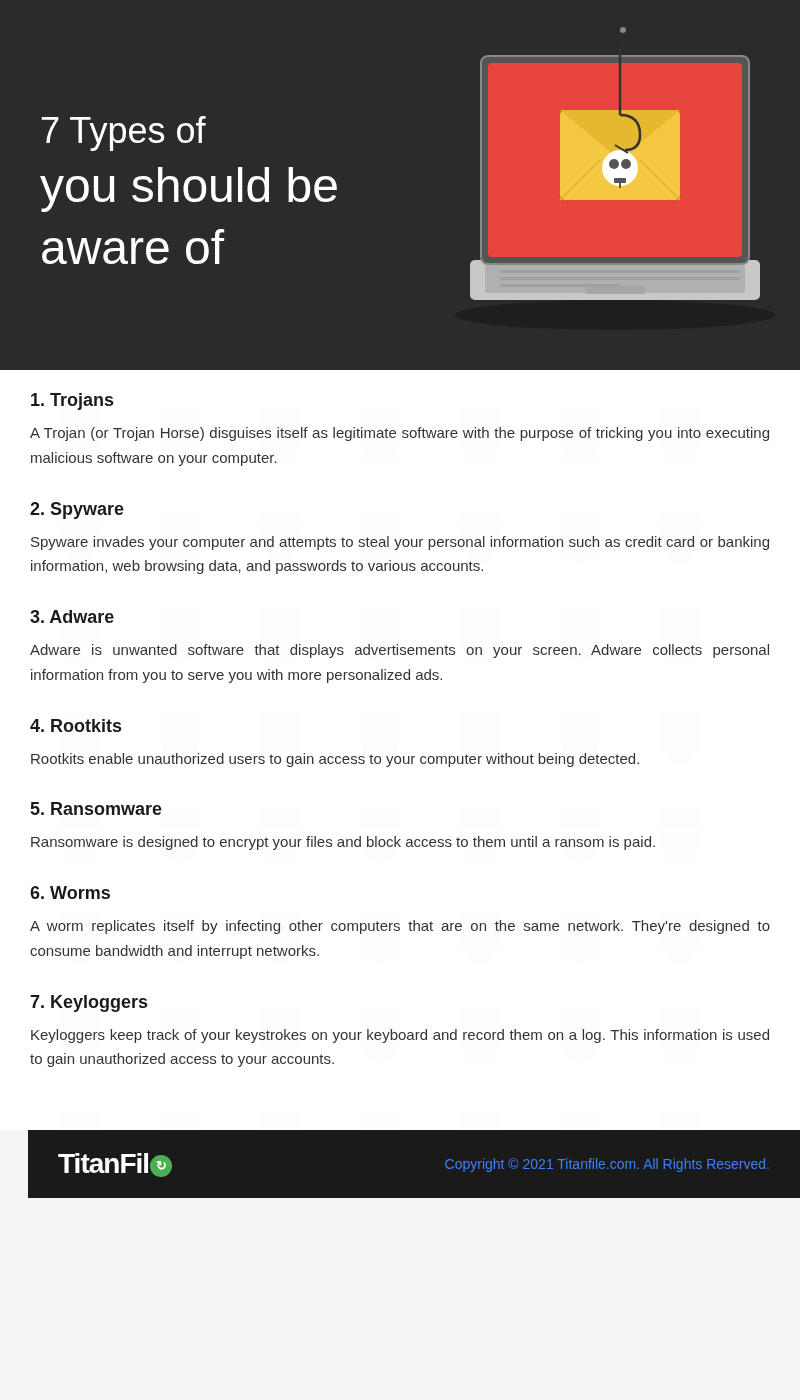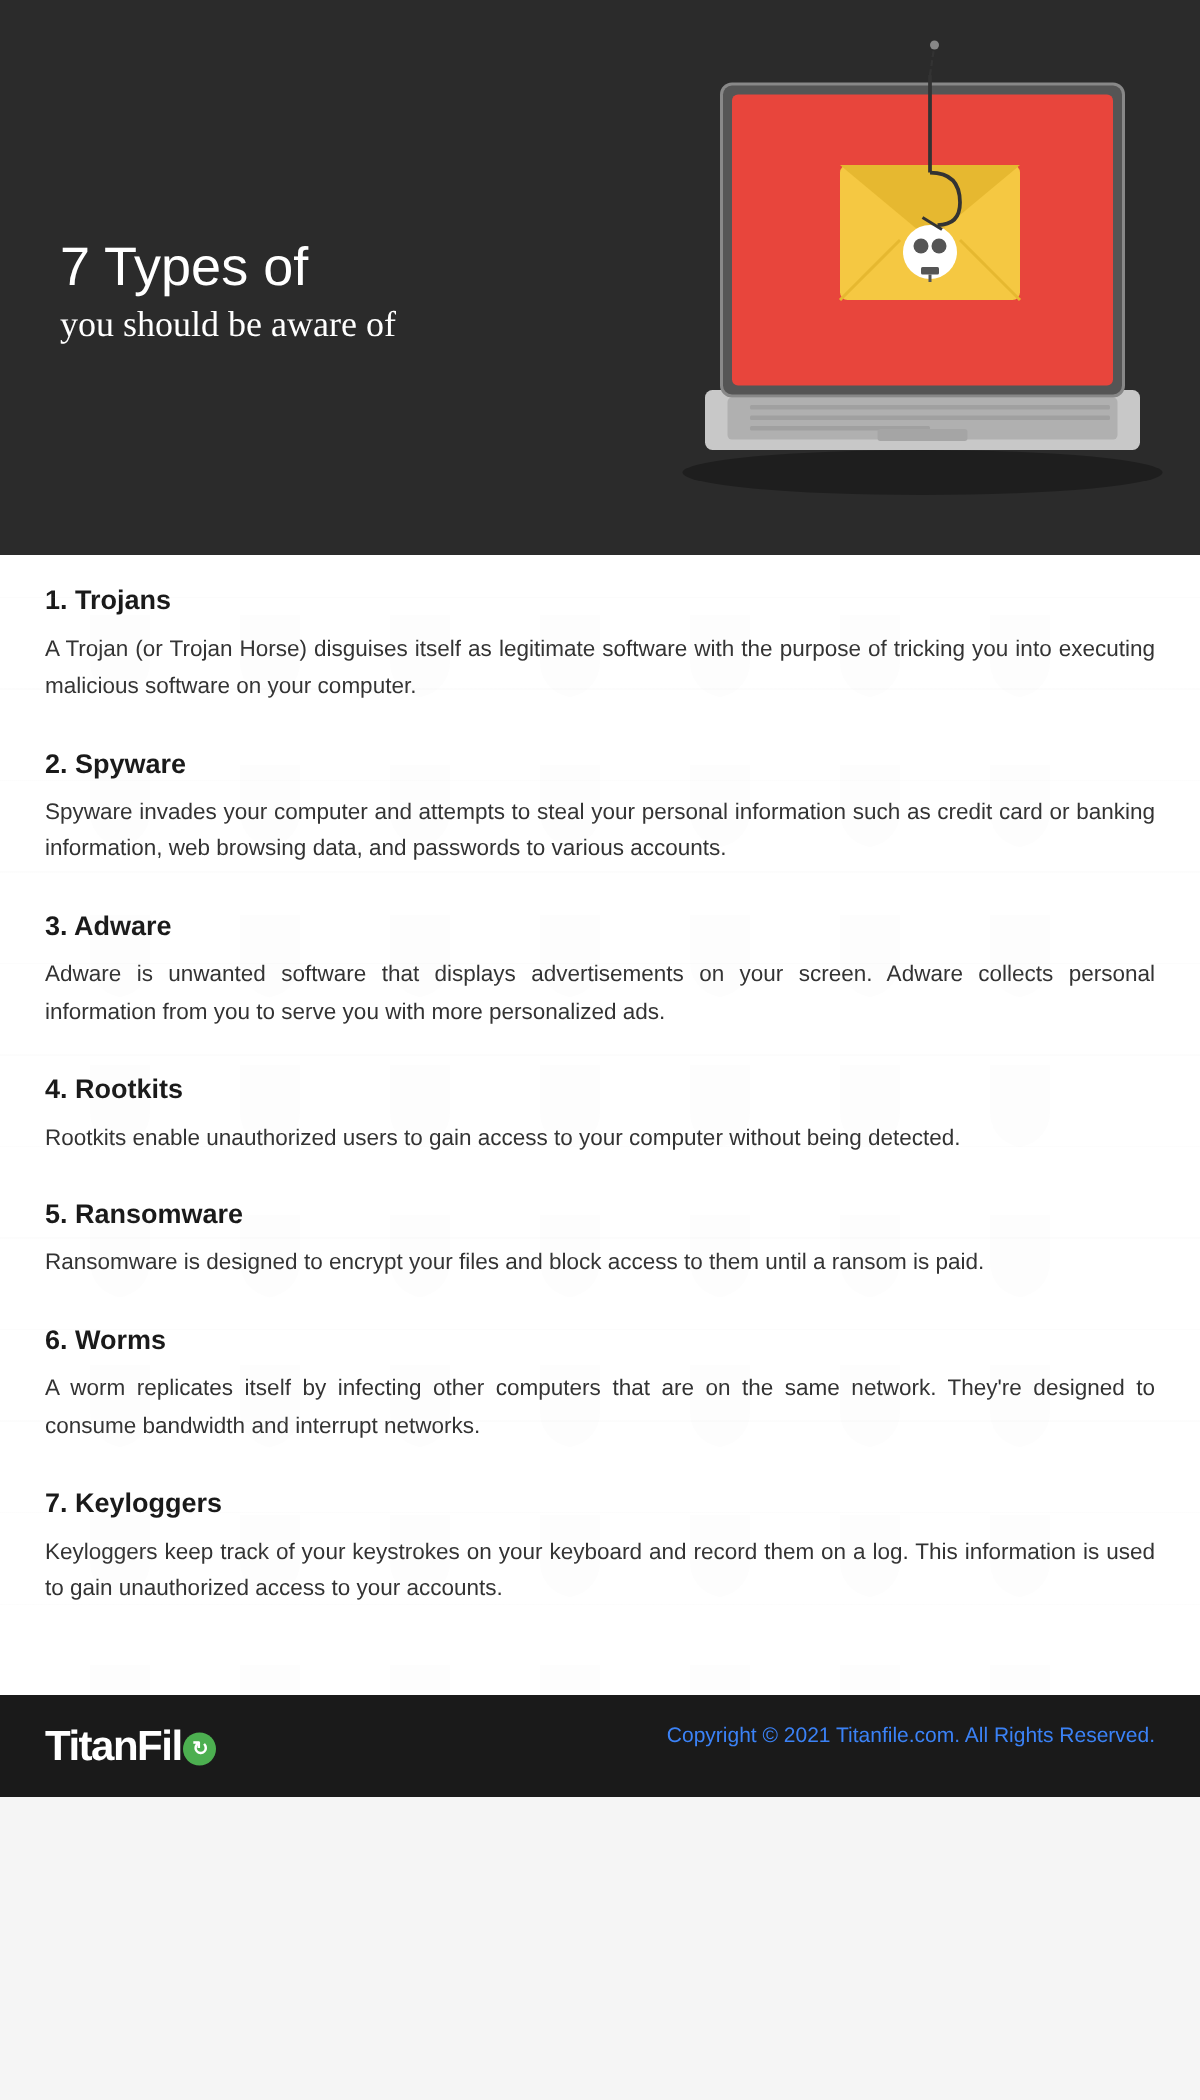--- a/index.html
+++ b/index.html
@@ -36,23 +36,23 @@
     }
 
     .header-title-block .title-line2 {
       font-size: 42px;
       font-weight: 900;
       font-family: Arial, sans-serif;
       line-height: 1.2;
     }
 
     .header-title-block .title-line3 {
-      font-size: 24px;
+      font-size: 48px;
       font-weight: 400;
-      font-family: Liberation Serif, serif;
+      font-family: Liberation Sans, sans-serif;
       line-height: 1.3;
     }
 
     .laptop-illustration {
       position: absolute;
       right: 10px;
       top: 20px;
       width: 360px;
       height: 330px;
     }
@@ -109,21 +109,23 @@
     }
     .watermark-container svg {
       position: absolute;
     }
 
     
     .footer {
       background: #1a1a1a;
       padding: 18px 30px;
       display: flex;
+      align-items: center;
       justify-content: space-between;
+      margin-left: 28px;
     }
 
     .footer-logo {
       font-size: 28px;
       font-weight: 700;
       color: white;
       font-family: Arial, sans-serif;
       letter-spacing: -1px;
     }
 

